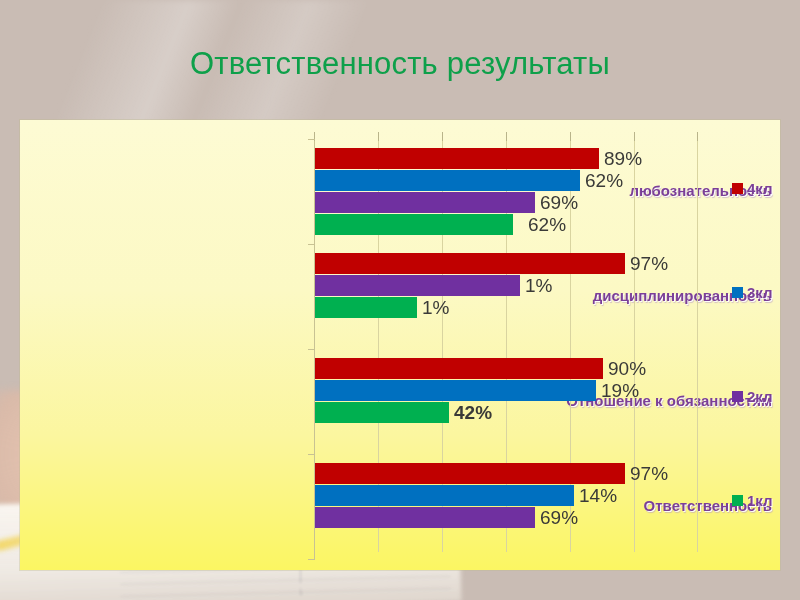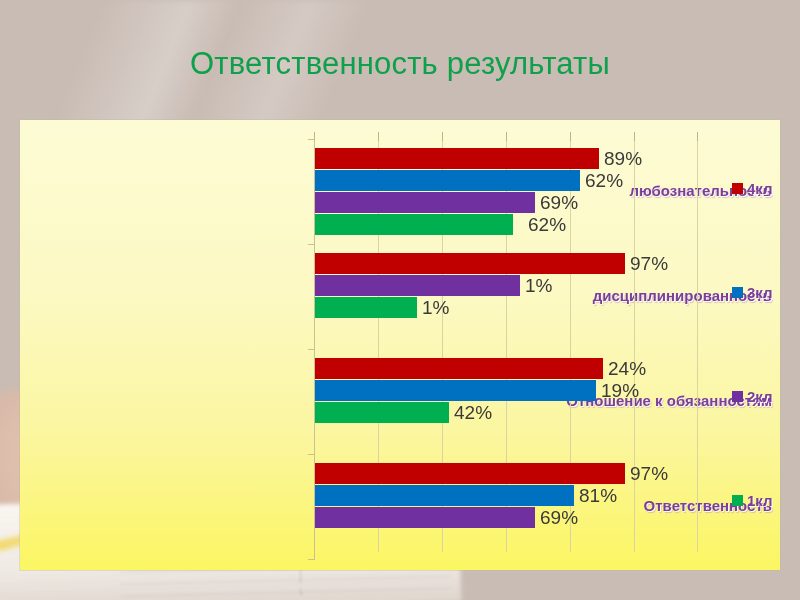--- a/index.html
+++ b/index.html
@@ -258,39 +258,39 @@
             <div class="bar-label" style="left: 205px;">1%</div>
           </div>
           <div class="bar-row">
             <div class="bar" style="width: 102px; background: rgb(0, 176, 80);"></div>
             <div class="bar-label" style="left: 102px;">1%</div>
           </div>
         </div>
         <div class="bar-group" style="top: 226px;">
           <div class="bar-row">
             <div class="bar" style="width: 288px; background: rgb(192, 0, 0);"></div>
-            <div class="bar-label" style="left: 288px;">24%</div>
+            <div class="bar-label" style="left: 288px;">90%</div>
           </div>
           <div class="bar-row">
             <div class="bar" style="width: 281px; background: rgb(0, 112, 192);"></div>
             <div class="bar-label" style="left: 281px;">19%</div>
           </div>
           <div class="bar-row">
             <div class="bar" style="width: 134px; background: rgb(0, 176, 80);"></div>
-            <div class="bar-label" style="left: 134px;">42%</div>
+            <div class="bar-label" style="left: 134px; font-weight: bold;">42%</div>
           </div>
         </div>
         <div class="bar-group" style="top: 331px;">
           <div class="bar-row">
             <div class="bar" style="width: 310px; background: rgb(192, 0, 0);"></div>
             <div class="bar-label" style="left: 310px;">97%</div>
           </div>
           <div class="bar-row">
             <div class="bar" style="width: 259px; background: rgb(0, 112, 192);"></div>
-            <div class="bar-label" style="left: 259px;">81%</div>
+            <div class="bar-label" style="left: 259px;">14%</div>
           </div>
           <div class="bar-row">
             <div class="bar" style="width: 220px; background: rgb(112, 48, 160);"></div>
             <div class="bar-label" style="left: 220px;">69%</div>
           </div>
           <div class="bar-row"></div>
         </div>
       </div>
   <div class="cat-tick" style="top: 7px;"></div>
       <div class="cat-tick" style="top: 112px;"></div>

